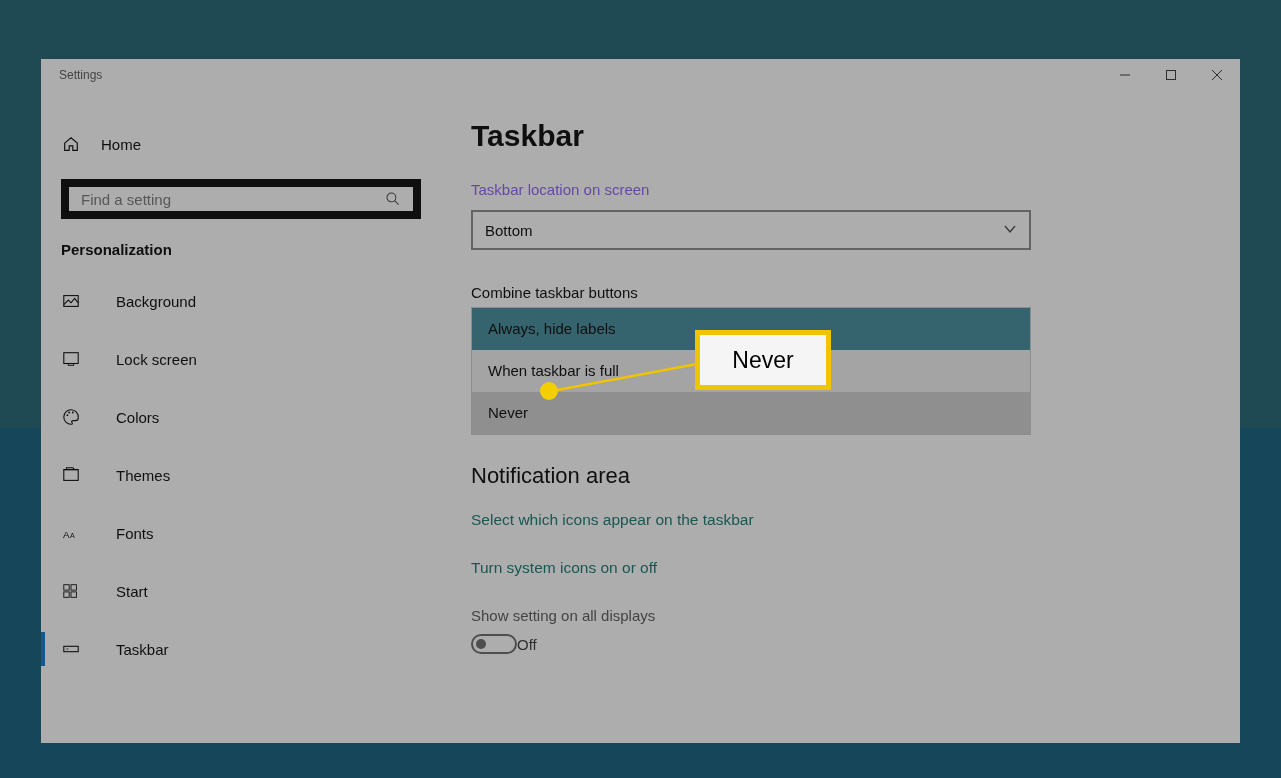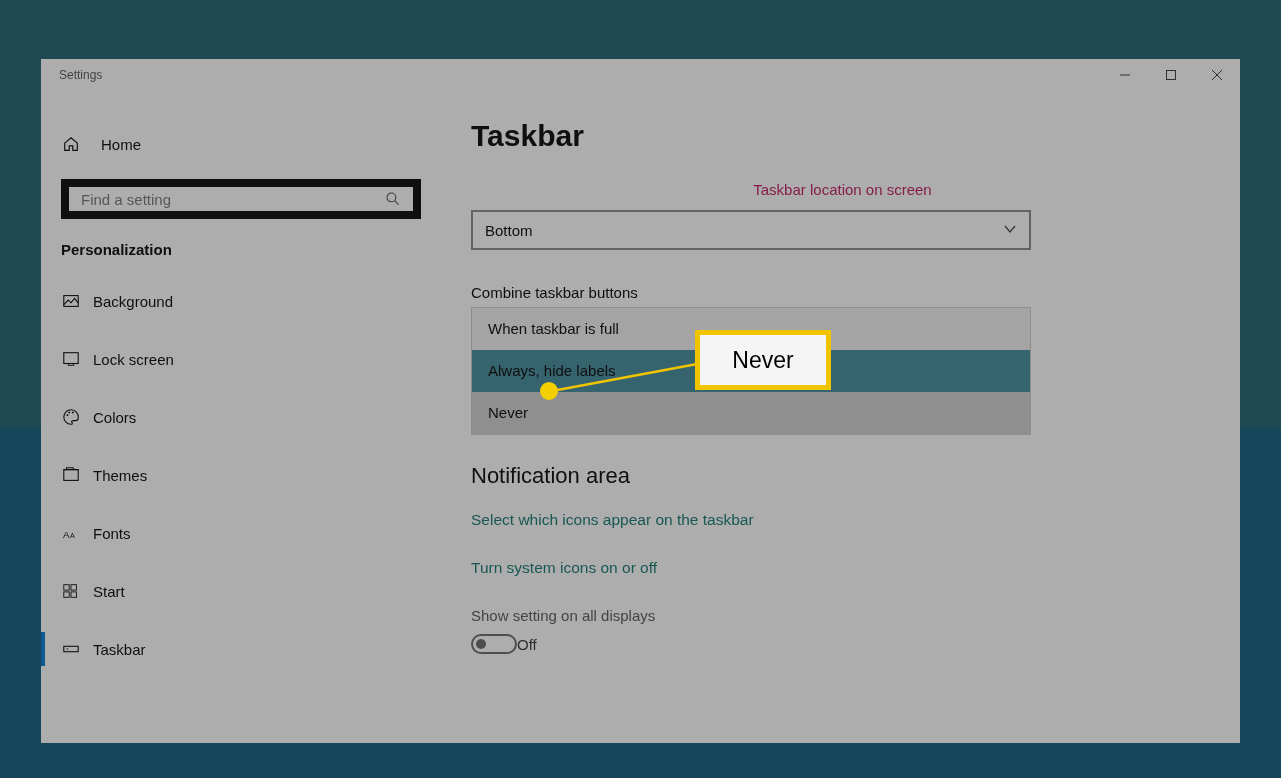--- a/index.html
+++ b/index.html
@@ -63,40 +63,40 @@
   flex: 1; border: none; outline: none; font-size: 15px; color: #333;
   background: transparent;
 }
 .category {
   padding: 22px 20px 14px 20px;
   font-weight: 700; font-size: 15px;
 }
 .nav-item {
   display: flex; align-items: center;
   height: 58px;
-  padding: 0 20px; gap: 12px;
+  padding: 0 20px; gap: 35px;
   font-size: 15px; color: #000;
   position: relative;
 }
 .nav-item.selected::before {
   content: "";
   position: absolute;
   left: 0; top: 12px; bottom: 12px;
   width: 4px; background: #0078d4;
 }
 .main {
   flex: 1;
   padding: 28px 26px 0 30px;
 }
 .page-title {
   font-size: 30px; font-weight: 600; color: #000;
   margin-bottom: 28px;
 }
 .setting-label {
-  font-size: 15px; color: #be185d; margin-bottom: 12px; text-align: center;
+  font-size: 15px; color: #8b5cf6; margin-bottom: 12px;
 }
 .dropdown {
   width: 560px; height: 40px;
   border: 2px solid #888;
   display: flex; align-items: center;
   padding: 0 12px;
   font-size: 15px;
   justify-content: space-between;
   margin-bottom: 34px;
 }
@@ -293,25 +293,25 @@
         <span>Bottom</span>
         <span>
           <svg width="14" height="14" viewBox="0 0 14 14">
               <polyline points="2,4 7,10 12,4" fill="none" stroke="#444" stroke-width="1.4"></polyline>
             </svg>
         </span>
       </div>
 
       <div class="combo-label">Combine taskbar buttons</div>
       <div class="listbox">
+        <div class="option selected">
+          <span>Always, hide labels</span>
+        </div>
         <div class="option plain">
           <span>When taskbar is full</span>
-        </div>
-        <div class="option selected">
-          <span>Always, hide labels</span>
         </div>
         <div class="option hover">
           <span>Never</span>
         </div>
       </div>
 
       <div class="section-hdr">Notification area</div>
       <a class="link">Select which icons appear on the taskbar</a>
       <a class="link">Turn system icons on or off</a>
 

